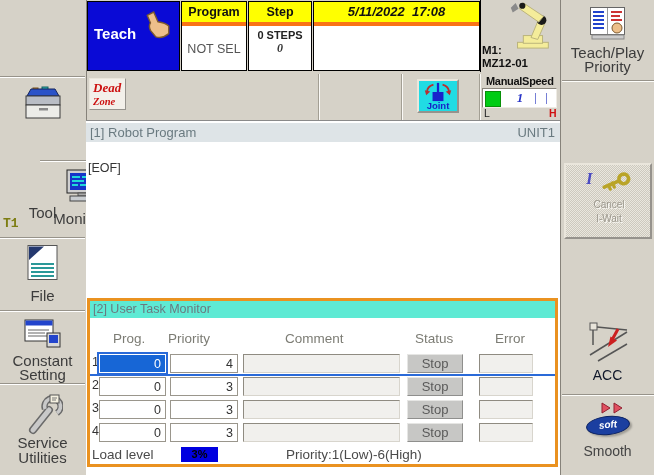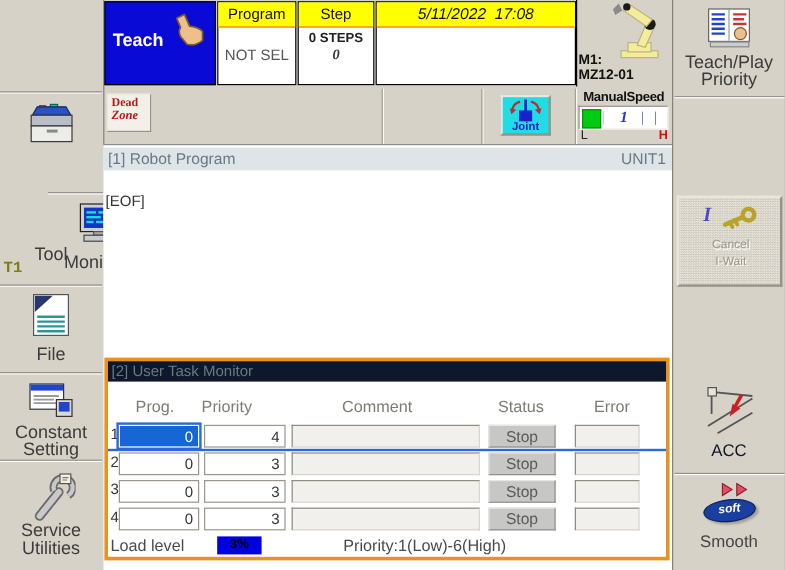--- a/index.html
+++ b/index.html
@@ -12,22 +12,22 @@
   .groove-v{width:0;border-left:1px solid #a39f94;border-right:1px solid #fbfaf7;}
 
   
   .lsb{left:0;top:0;width:86px;height:475px;background:#d6d2c8;border-right:1px solid #86827a;}
   .rsb{left:560px;top:0;width:94px;height:475px;background:#d6d2c8;border-left:1px solid #86827a;box-sizing:border-box;}
   .sb-item{left:0;width:85px;border-top:1px solid #97938a;box-shadow:inset 0 1px 0 #fff;}
   .sb-label{width:85px;text-align:center;font-size:15px;color:#3c3c3c;}
 
   
   .hcell{top:1px;height:70px;background:#fff;border:1px solid #000;box-sizing:border-box;}
-  .hcell-head{height:20px;line-height:20px;background:#ffff00;border-bottom:1px solid #f97316;
-              text-align:center;font-weight:normal;font-size:12.5px;color:#111;}
+  .hcell-head{height:20px;line-height:20px;background:#ffff00;border-bottom:4px solid #f97316;
+              text-align:center;font-weight:bold;font-size:12.5px;color:#111;}
 
   
   .field{box-sizing:border-box;height:19px;border:1px solid #9a968c;background:#fff;
          font-size:12.5px;color:#333;text-align:right;padding:2px 4px 0 2px;}
   .field.gray{background:#f1f0ed;border-color:#8f8b81 #d8d5cd #d8d5cd #8f8b81;}
   .stopbtn{box-sizing:border-box;height:19px;background:#c7c7c5;border:1px solid;
            border-color:#e6e6e4 #8f8f8d #8f8f8d #e6e6e4;color:#5a5a5a;
            font-size:13px;text-align:center;padding-top:1px;}
   .prog-selected{background:#1766d6 !important;color:#fff !important;
                  border:1px solid #fff !important;box-shadow:0 0 0 2px #2a6ad8;}
@@ -157,21 +157,21 @@
     </svg>
     <div class="abs" style="left:1px;top:44px;font-weight:bold;font-size:11.5px;color:#111;">M1:</div>
     <div class="abs" style="left:1px;top:57px;font-weight:bold;font-size:11.5px;color:#111;">MZ12-01</div>
   </div>
 
   <div class="abs groove-v" style="left:318px;top:74px;height:46px;"></div>
   <div class="abs groove-v" style="left:401px;top:74px;height:46px;"></div>
   <div class="abs groove-v" style="left:479px;top:74px;height:46px;"></div>
 
   <div class="abs" style="left:89px;top:78px;width:37px;height:32px;border:1px outset #eae6dc;background:#f3f0ea;padding:1px 0 0 3px;box-sizing:border-box;">
-    <div style="font-family:'Liberation Serif',serif;font-weight:bold;font-size:10px;color:#cc1111;">Dead</div>
+    <div style="font-family:'Liberation Serif',serif;font-style:italic;font-weight:bold;font-size:13px;color:#cc1111;">Dead</div>
     <div style="font-family:'Liberation Serif',serif;font-style:italic;font-weight:bold;font-size:10.5px;color:#cc1111;">Zone</div>
   </div>
 
   <div class="abs" style="left:417px;top:79px;width:42px;height:34px;border:2px outset #eae6dc;background:#20dce4;box-sizing:border-box;">
     <svg class="abs" style="left:4px;top:1px;" width="30" height="20" viewBox="0 0 32 22">
       <line x1="16" y1="1" x2="16" y2="12" stroke="#1822cc" stroke-width="2.5"></line>
       <rect x="10" y="11" width="12" height="10" fill="#1822cc"></rect>
       <path d="M11 3 Q4 5 4 11" fill="none" stroke="#b83030" stroke-width="2"></path>
       <polygon points="1.5,9 7.5,10.5 3,14.5" fill="#b83030"></polygon>
       <path d="M21 3 Q28 5 28 11" fill="none" stroke="#b83030" stroke-width="2"></path>
@@ -191,21 +191,21 @@
 
   <div class="abs" style="left:86px;top:120px;width:474px;height:355px;background:#fff;border-top:1px solid #8a8a8a;box-sizing:border-box;">
     <div class="abs" style="left:0;top:2px;width:474px;height:19px;background:#dee4e7;">
       <span class="abs" style="left:4px;top:2px;font-size:13px;color:#6a7a80;">[1] Robot Program</span>
       <span class="abs" style="right:5px;top:2px;font-size:13px;color:#6a7a80;">UNIT1</span>
     </div>
     <div class="abs" style="left:2px;top:40px;font-size:12.5px;color:#333;">[EOF]</div>
   </div>
 
   <div class="abs" style="left:87px;top:298px;width:465px;height:163px;border:3px solid #ea9220;background:#fff;">
-    <div class="abs" style="left:0;top:0;width:465px;height:17px;background:#0f172a;">
+    <div class="abs" style="left:0;top:0;width:465px;height:17px;background:#5eead4;">
       <span class="abs" style="left:3px;top:1px;font-size:12.5px;color:#6a7a80;">[2] User Task Monitor</span>
     </div>
 
     <div class="abs" style="left:23px;top:30px;font-size:13.5px;color:#7c7c74;">Prog.</div>
     <div class="abs" style="left:78px;top:30px;font-size:13.5px;color:#7c7c74;">Priority</div>
     <div class="abs" style="left:195px;top:30px;font-size:13.5px;color:#7c7c74;">Comment</div>
     <div class="abs" style="left:325px;top:30px;font-size:13.5px;color:#7c7c74;">Status</div>
     <div class="abs" style="left:405px;top:30px;font-size:13.5px;color:#7c7c74;">Error</div>
 
     <div class="abs" style="left:0;top:51px;width:465px;height:23px;">

